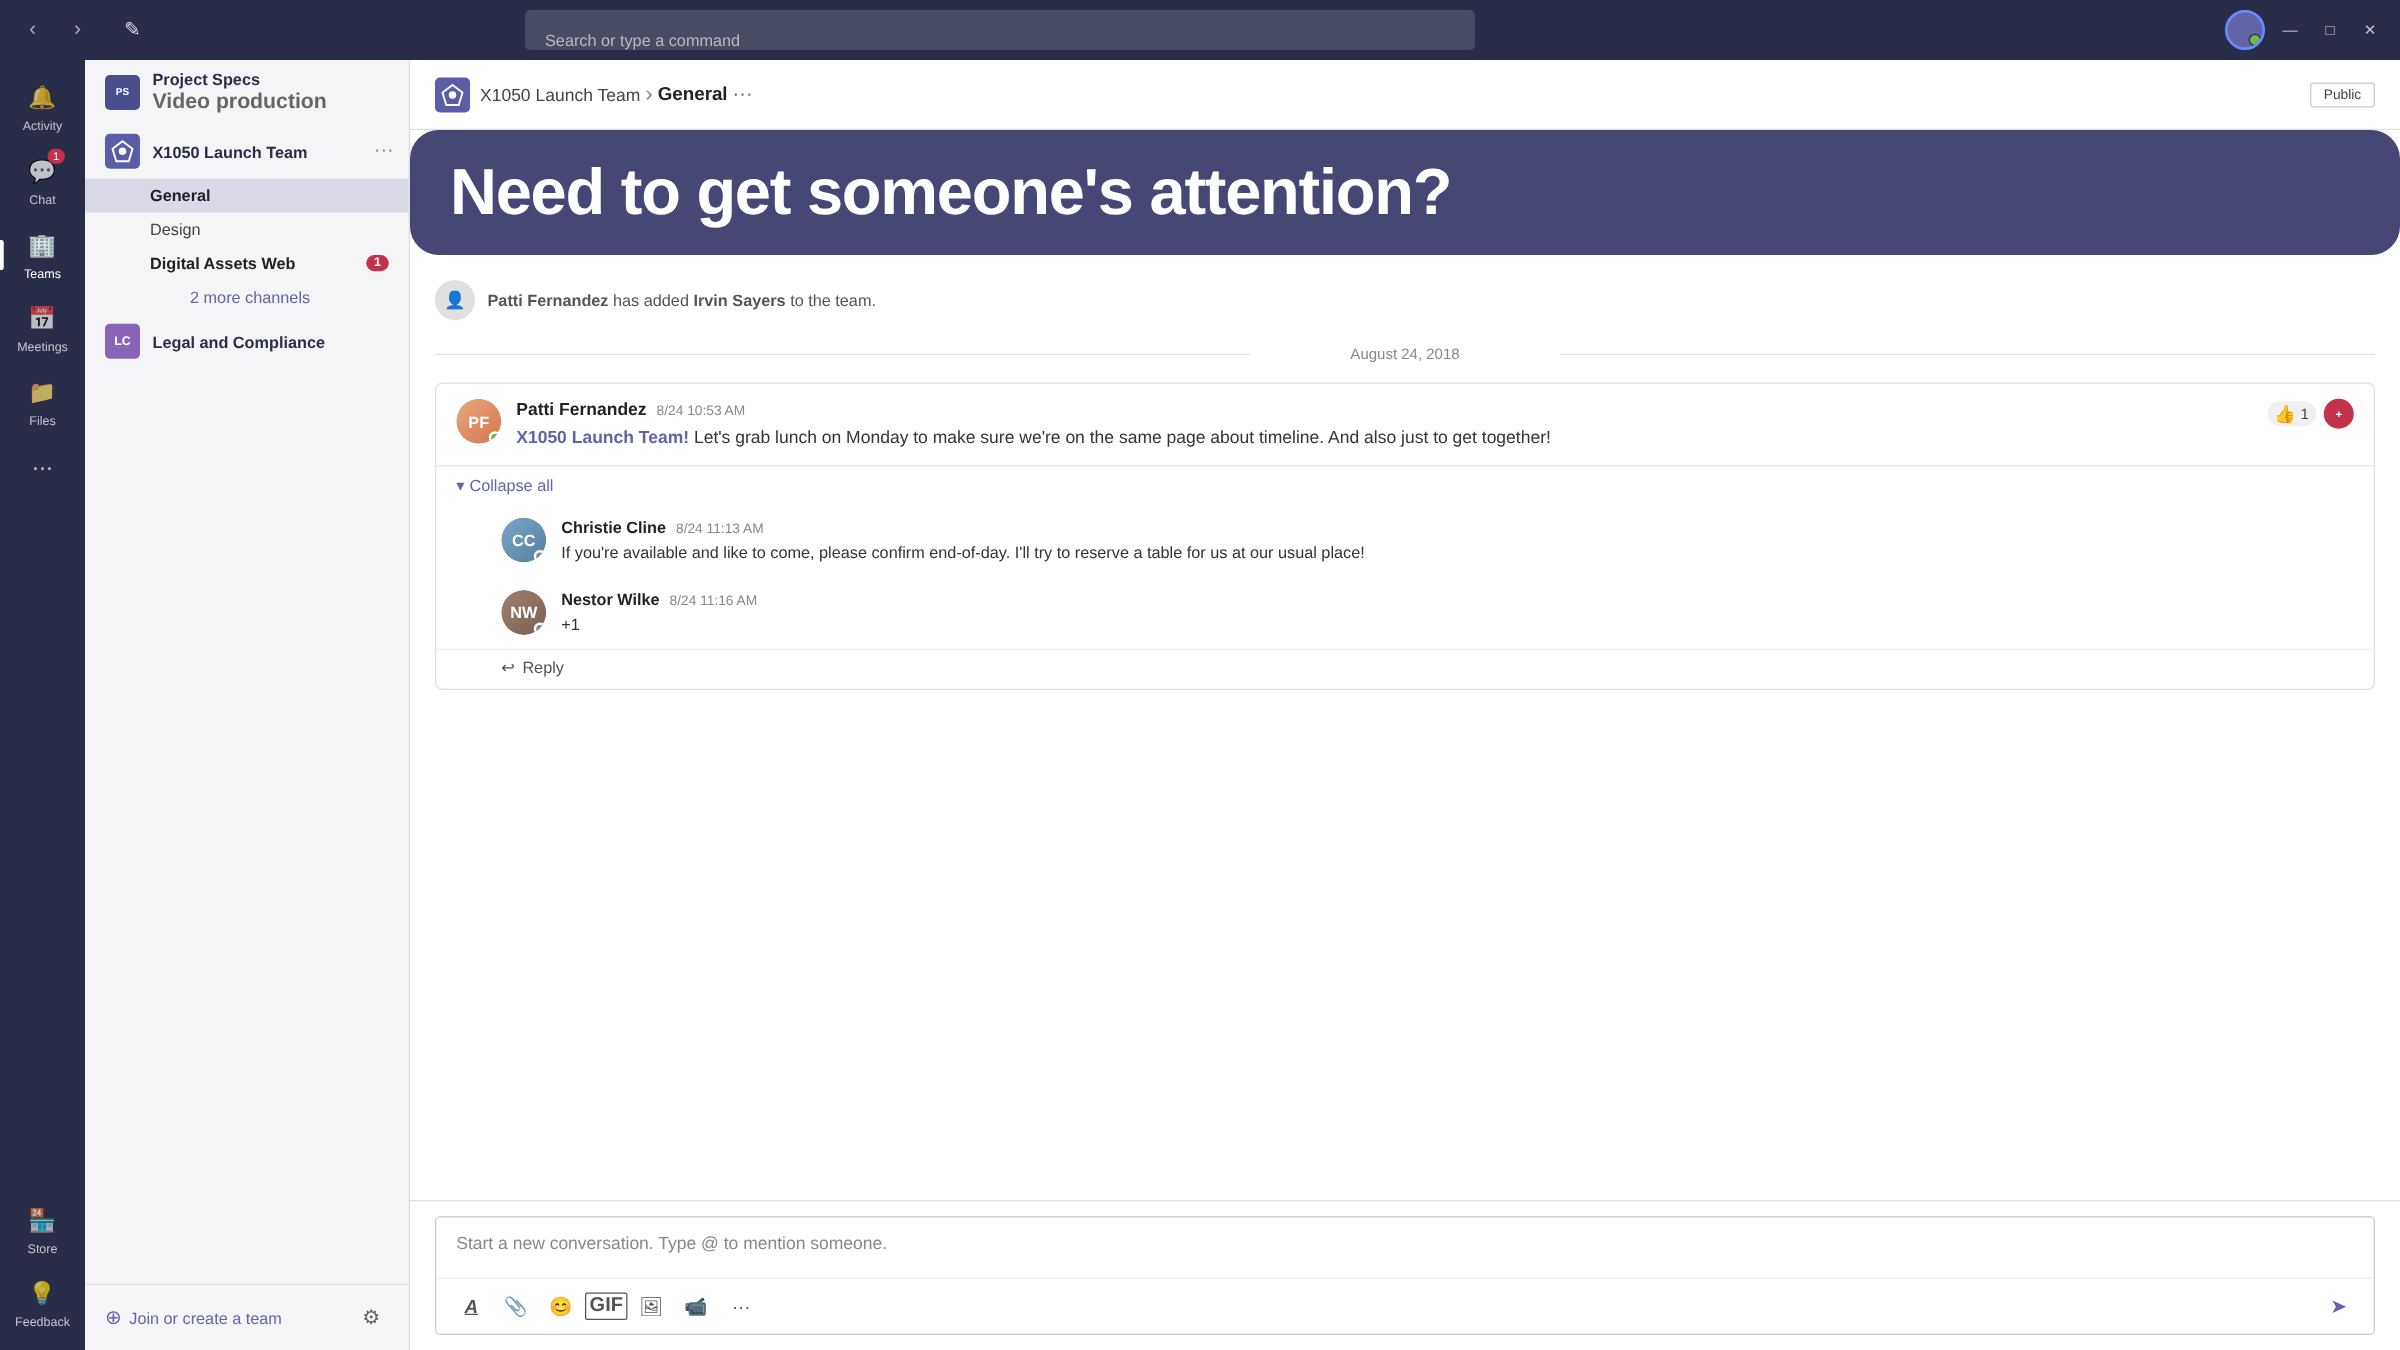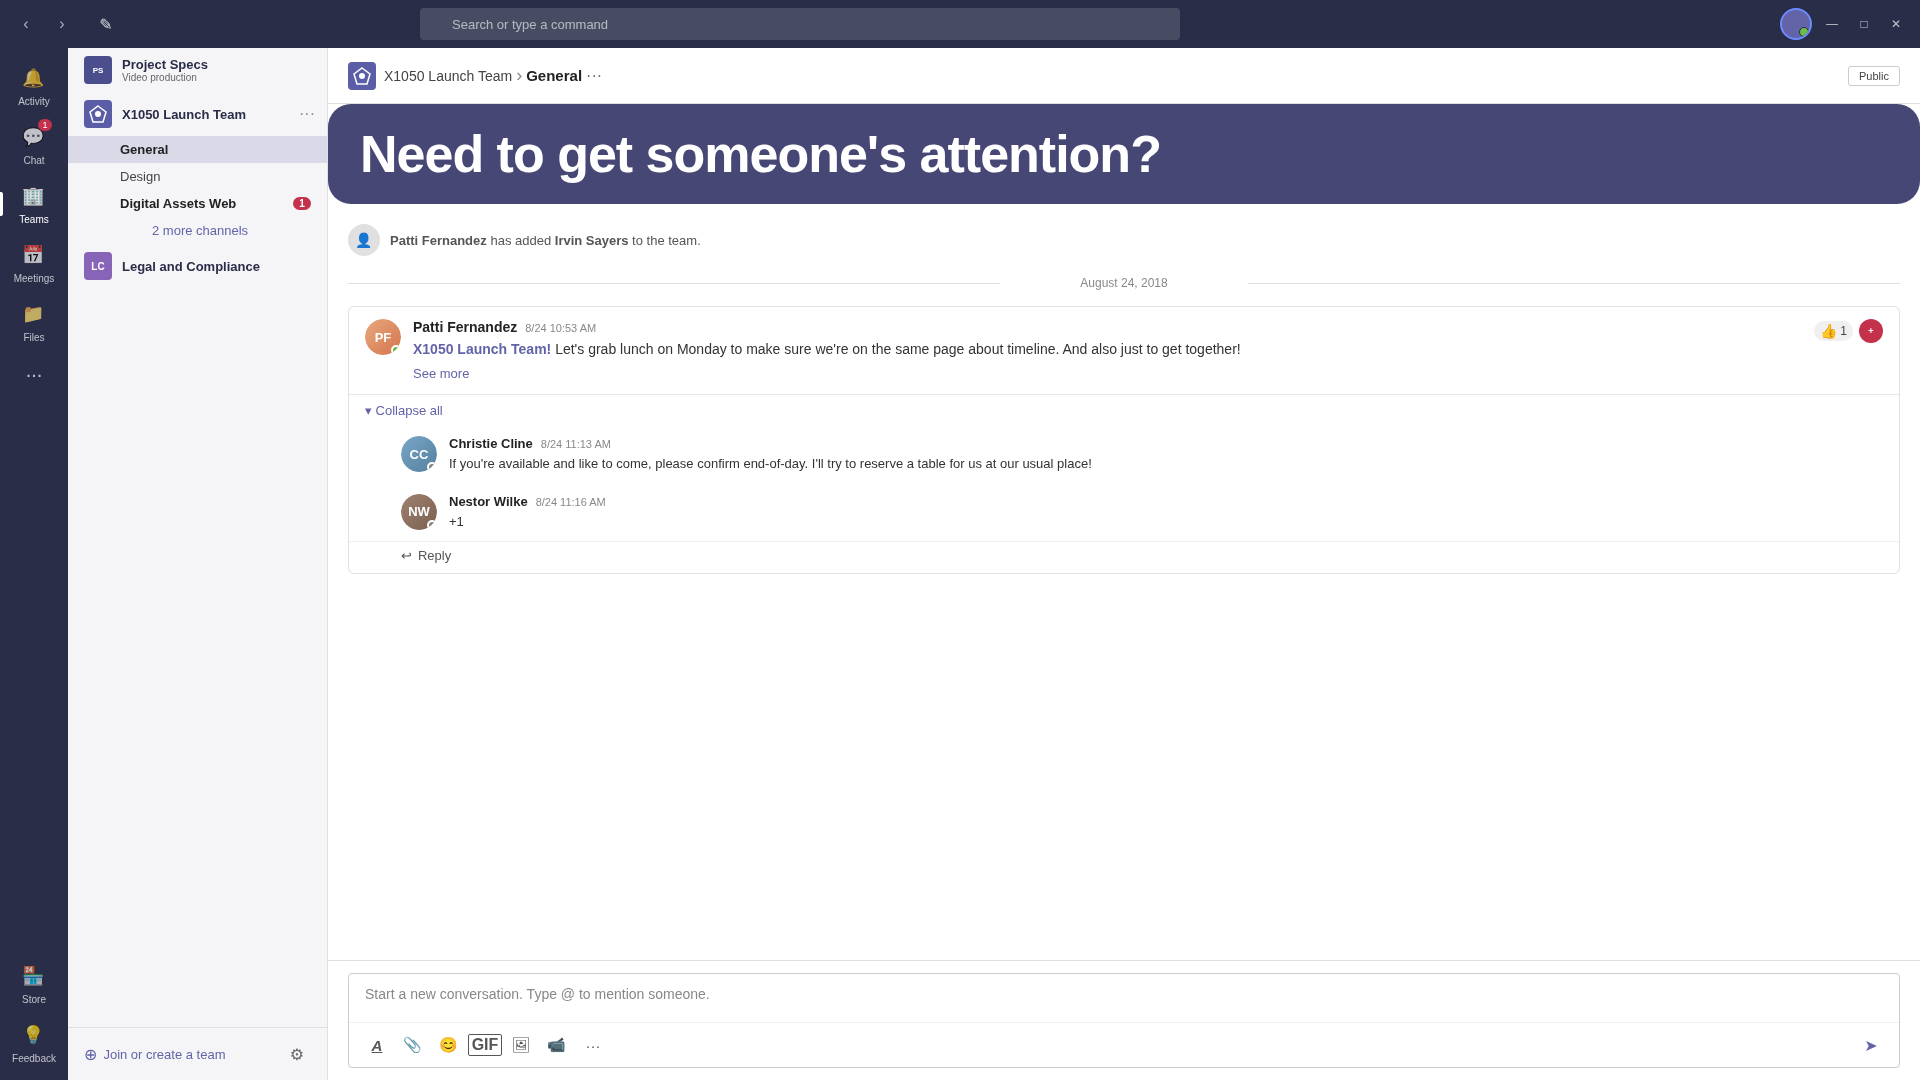--- a/index.html
+++ b/index.html
@@ -32,22 +32,22 @@
       display: flex; align-items: center; justify-content: center;
     }
     .search-bar {
       flex: 1;
       max-width: 760px;
       margin: 0 auto;
       background: rgba(255,255,255,0.15);
       border-radius: 4px;
       height: 32px;
       display: flex;
-      align-items: center;
-      padding: 0 32px;
+      align-items: flex-end;
+      padding: 0 16px;
       color: rgba(255,255,255,0.8);
       font-size: 13px;
       cursor: text;
     }
     .search-bar input {
       background: transparent;
       border: none;
       outline: none;
       color: rgba(255,255,255,0.8);
       font-size: 13px;
@@ -591,21 +591,21 @@
       <span class="nav-label">Feedback</span>
     </div>
   </nav>
 
   <aside class="sidebar">
 
     <div class="team-item">
       <div class="team-avatar" style="background:#4a4e8c; font-size:8px;">PS</div>
       <div class="team-name">
         <div>Project Specs</div>
-        <div style="font-size:10px; color:#666; font-weight:400;">Video production</div>
+        <div style="font-size:17px; color:#666; font-weight:700;">Video production</div>
       </div>
     </div>
 
     <div class="team-item">
       <div class="team-avatar" style="background:#5b5ea6;">
         <svg width="20" height="20" viewBox="0 0 20 20" fill="white">
           <path d="M10 2 L18 8 L15 18 L5 18 L2 8 Z" fill="none" stroke="white" stroke-width="1.5"></path>
           <circle cx="10" cy="10" r="3" fill="white"></circle>
         </svg>
       </div>
@@ -691,23 +691,20 @@
           </div>
           <div class="message-content">
             <div class="message-header">
               <span class="message-author">Patti Fernandez</span>
               <span class="message-time">8/24 10:53 AM</span>
             </div>
             <div class="message-body">
               <span class="message-mention">X1050 Launch Team!</span>
               <span> Let's grab lunch on Monday to make sure we're on the same page about timeline. And also just to get together!</span>
             </div>
-            <div>
-              <span class="see-more">See more</span>
-            </div>
           </div>
           <div class="message-reactions">
             <div class="reaction">
               <span>👍</span>
               <span class="reaction-count">1</span>
             </div>
             <div class="reaction-avatar">+</div>
           </div>
         </div>
 

